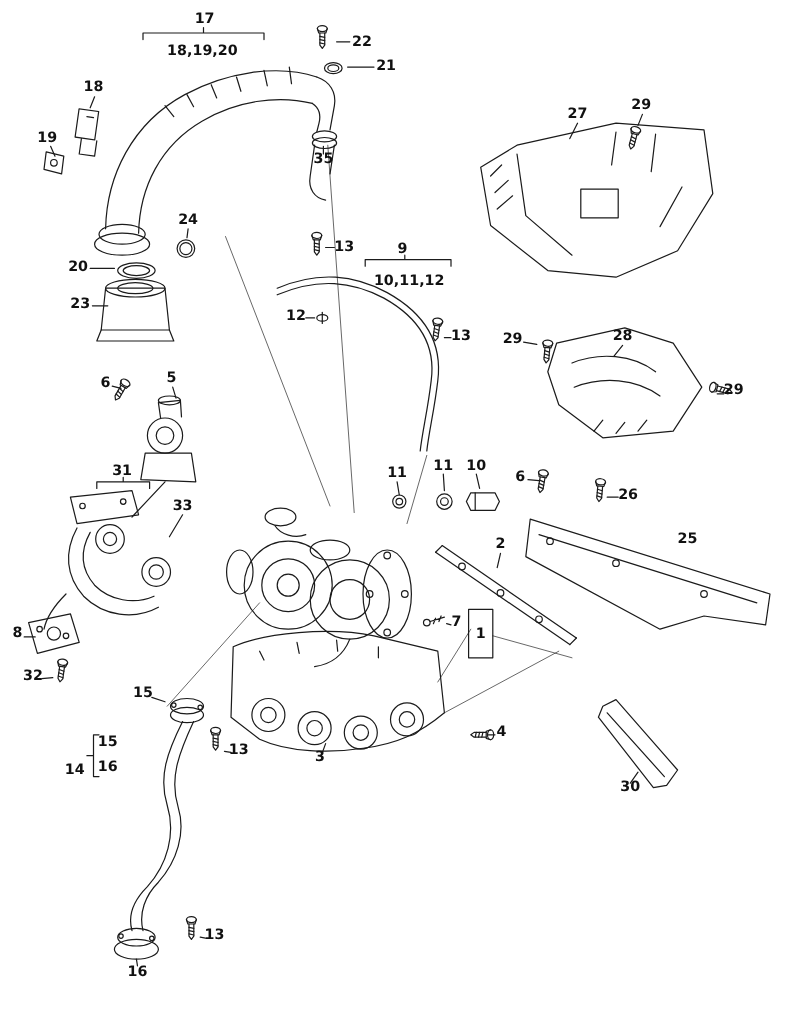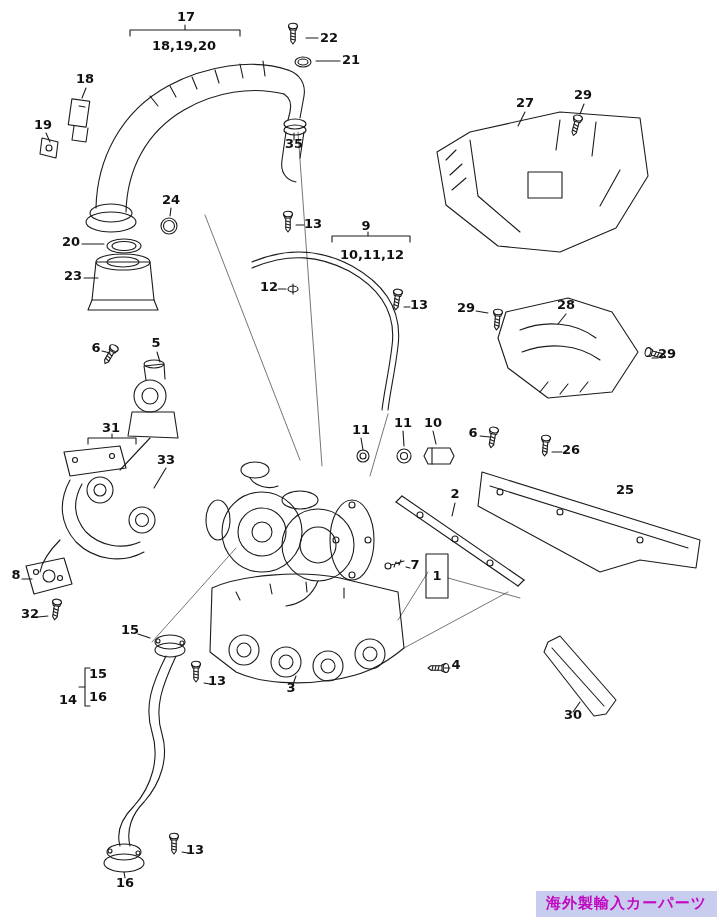--- a/index.html
+++ b/index.html
@@ -340,17 +340,14 @@
         <text x="98" y="701" class="part-label">16</text>
         <text x="68" y="704" class="part-label">14</text>
         <text x="291" y="692" class="part-label">3</text>
         <text x="456" y="669" class="part-label">4</text>
         <text x="573" y="719" class="part-label">30</text>
         <text x="195" y="854" class="part-label">13</text>
         <text x="125" y="887" class="part-label">16</text>
       </g>
 </svg>
 
-<div class="banner" style="background: rgb(200, 205, 240); color: rgb(193, 9, 193);">
-  <span>海外製輸入カーパーツ</span>
+
 </div>
 
-</div>
-
 </body></html>

